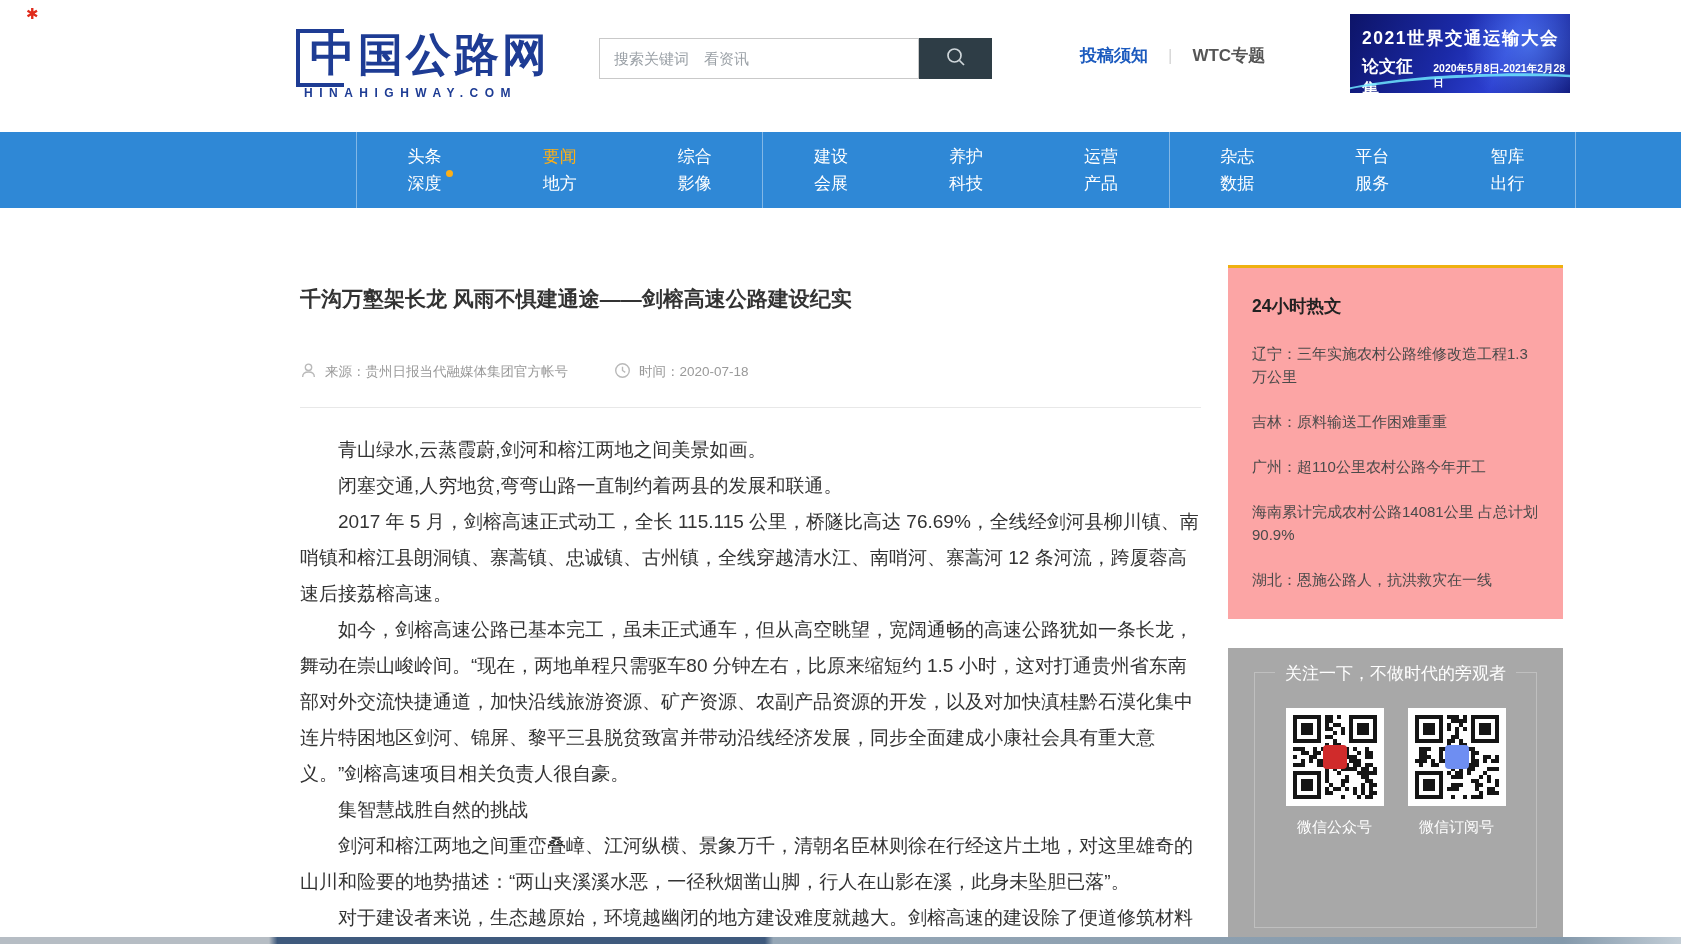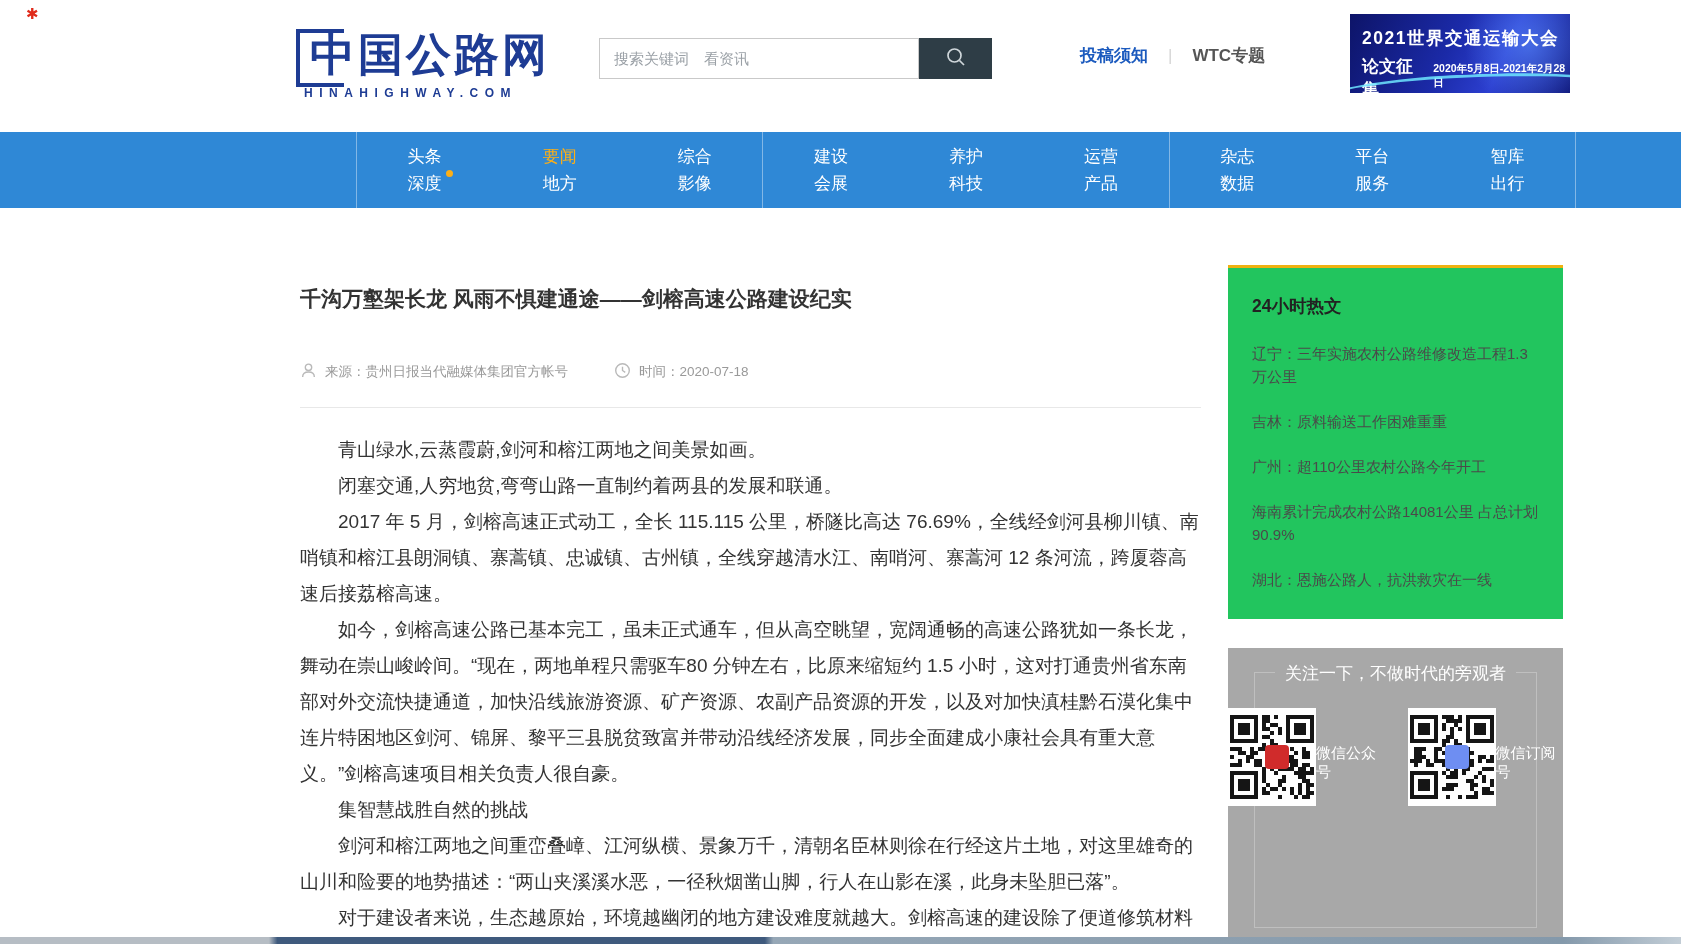--- a/index.html
+++ b/index.html
@@ -44,30 +44,30 @@
   
   .article{position:absolute;left:300px;top:285px;width:901px;}
   .article-title{font-size:21px;font-weight:600;color:#333;margin:0;line-height:1.3;}
   .article-meta{margin-top:50px;display:flex;align-items:center;color:#999;font-size:13.5px;}
   .meta-group{display:flex;align-items:center;gap:8px;}
   .meta-time{margin-left:46px;}
   .article-divider{margin-top:25px;border-top:1px solid #e8e8e8;}
   .article-body{margin-top:24px;}
   .article-body p{font-size:19px;color:#333;line-height:36px;text-indent:2em;margin:0;}
   
-  .hot-box{position:absolute;left:1228px;top:265px;width:335px;box-sizing:border-box;background:#22c55e;
+  .hot-box{position:absolute;left:1228px;top:265px;width:335px;box-sizing:border-box;background:#fca5a5;
     border-top:3px solid #efb110;padding:26px 24px 6px;}
   .hot-title{font-size:17.5px;font-weight:bold;color:#222;margin:0 0 24px;}
   .hot-item{font-size:15px;color:#4a4a4a;line-height:23px;margin-bottom:22px;cursor:pointer;}
   .follow-box{position:absolute;left:1228px;top:648px;width:335px;height:304px;background:#a8a8a8;}
   .follow-frame{position:absolute;left:26px;right:26px;top:24px;bottom:24px;border:1px solid #bfbfbf;}
   .follow-title{position:absolute;top:14px;left:0;right:0;text-align:center;color:#fff;font-size:17px;}
   .follow-title span{background:#a8a8a8;padding:0 10px;}
   .qr-row{position:absolute;top:60px;left:0;right:0;display:flex;justify-content:center;gap:24px;}
-  .qr-tile{display:flex;align-items:center;}
+  .qr-tile{display:flex;flex-direction:column;align-items:center;}
   .qr-white{width:98px;height:98px;background:#fff;display:flex;align-items:center;justify-content:center;position:relative;}
   .qr-logo{position:absolute;width:24px;height:24px;border-radius:4px;left:37px;top:37px;}
   .qr-label{margin-top:12px;color:#fff;font-size:15px;}
   
   .bottom-bar{position:absolute;left:0;bottom:0;width:1681px;height:7px;cursor:pointer;
     background:linear-gradient(to right,#b6bdc4 0%,#b6bdc4 16%,#3f5a7d 16.5%,#3f5a7d 45.5%,#96a7b6 46%,#8499ab 93%,#c2cdd6 100%);}
 </style>
 </head>
 <body>
 

